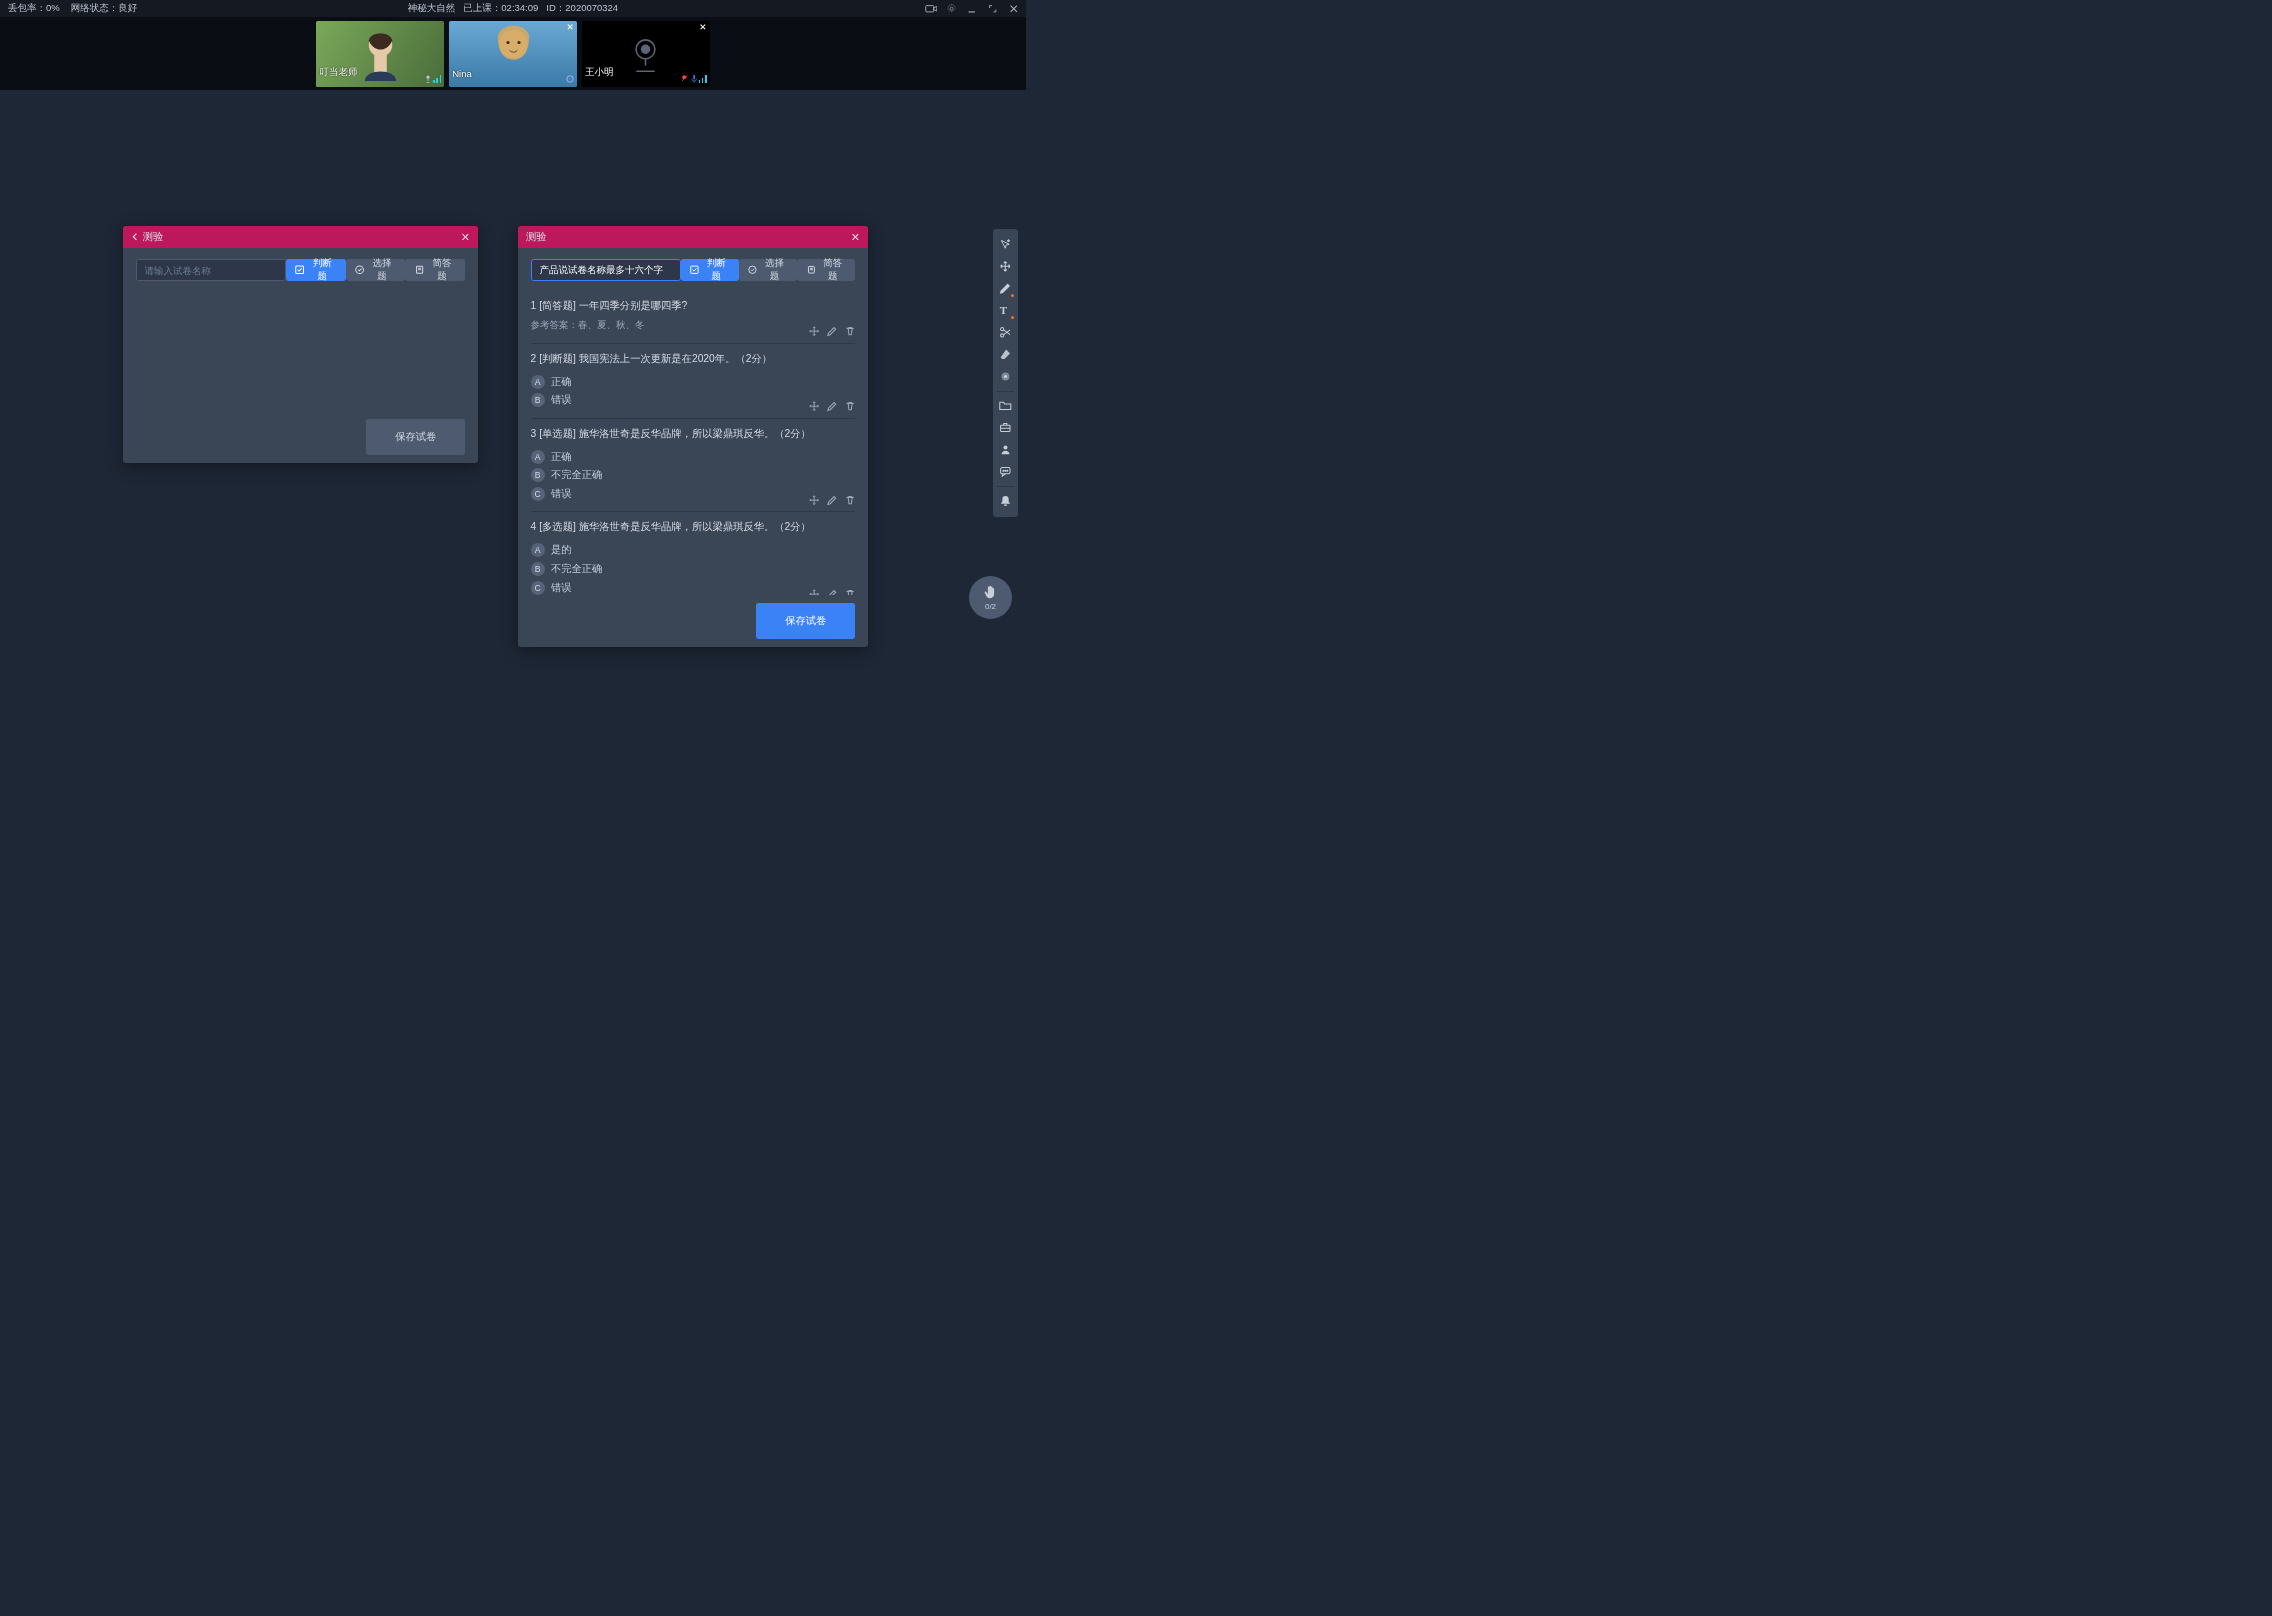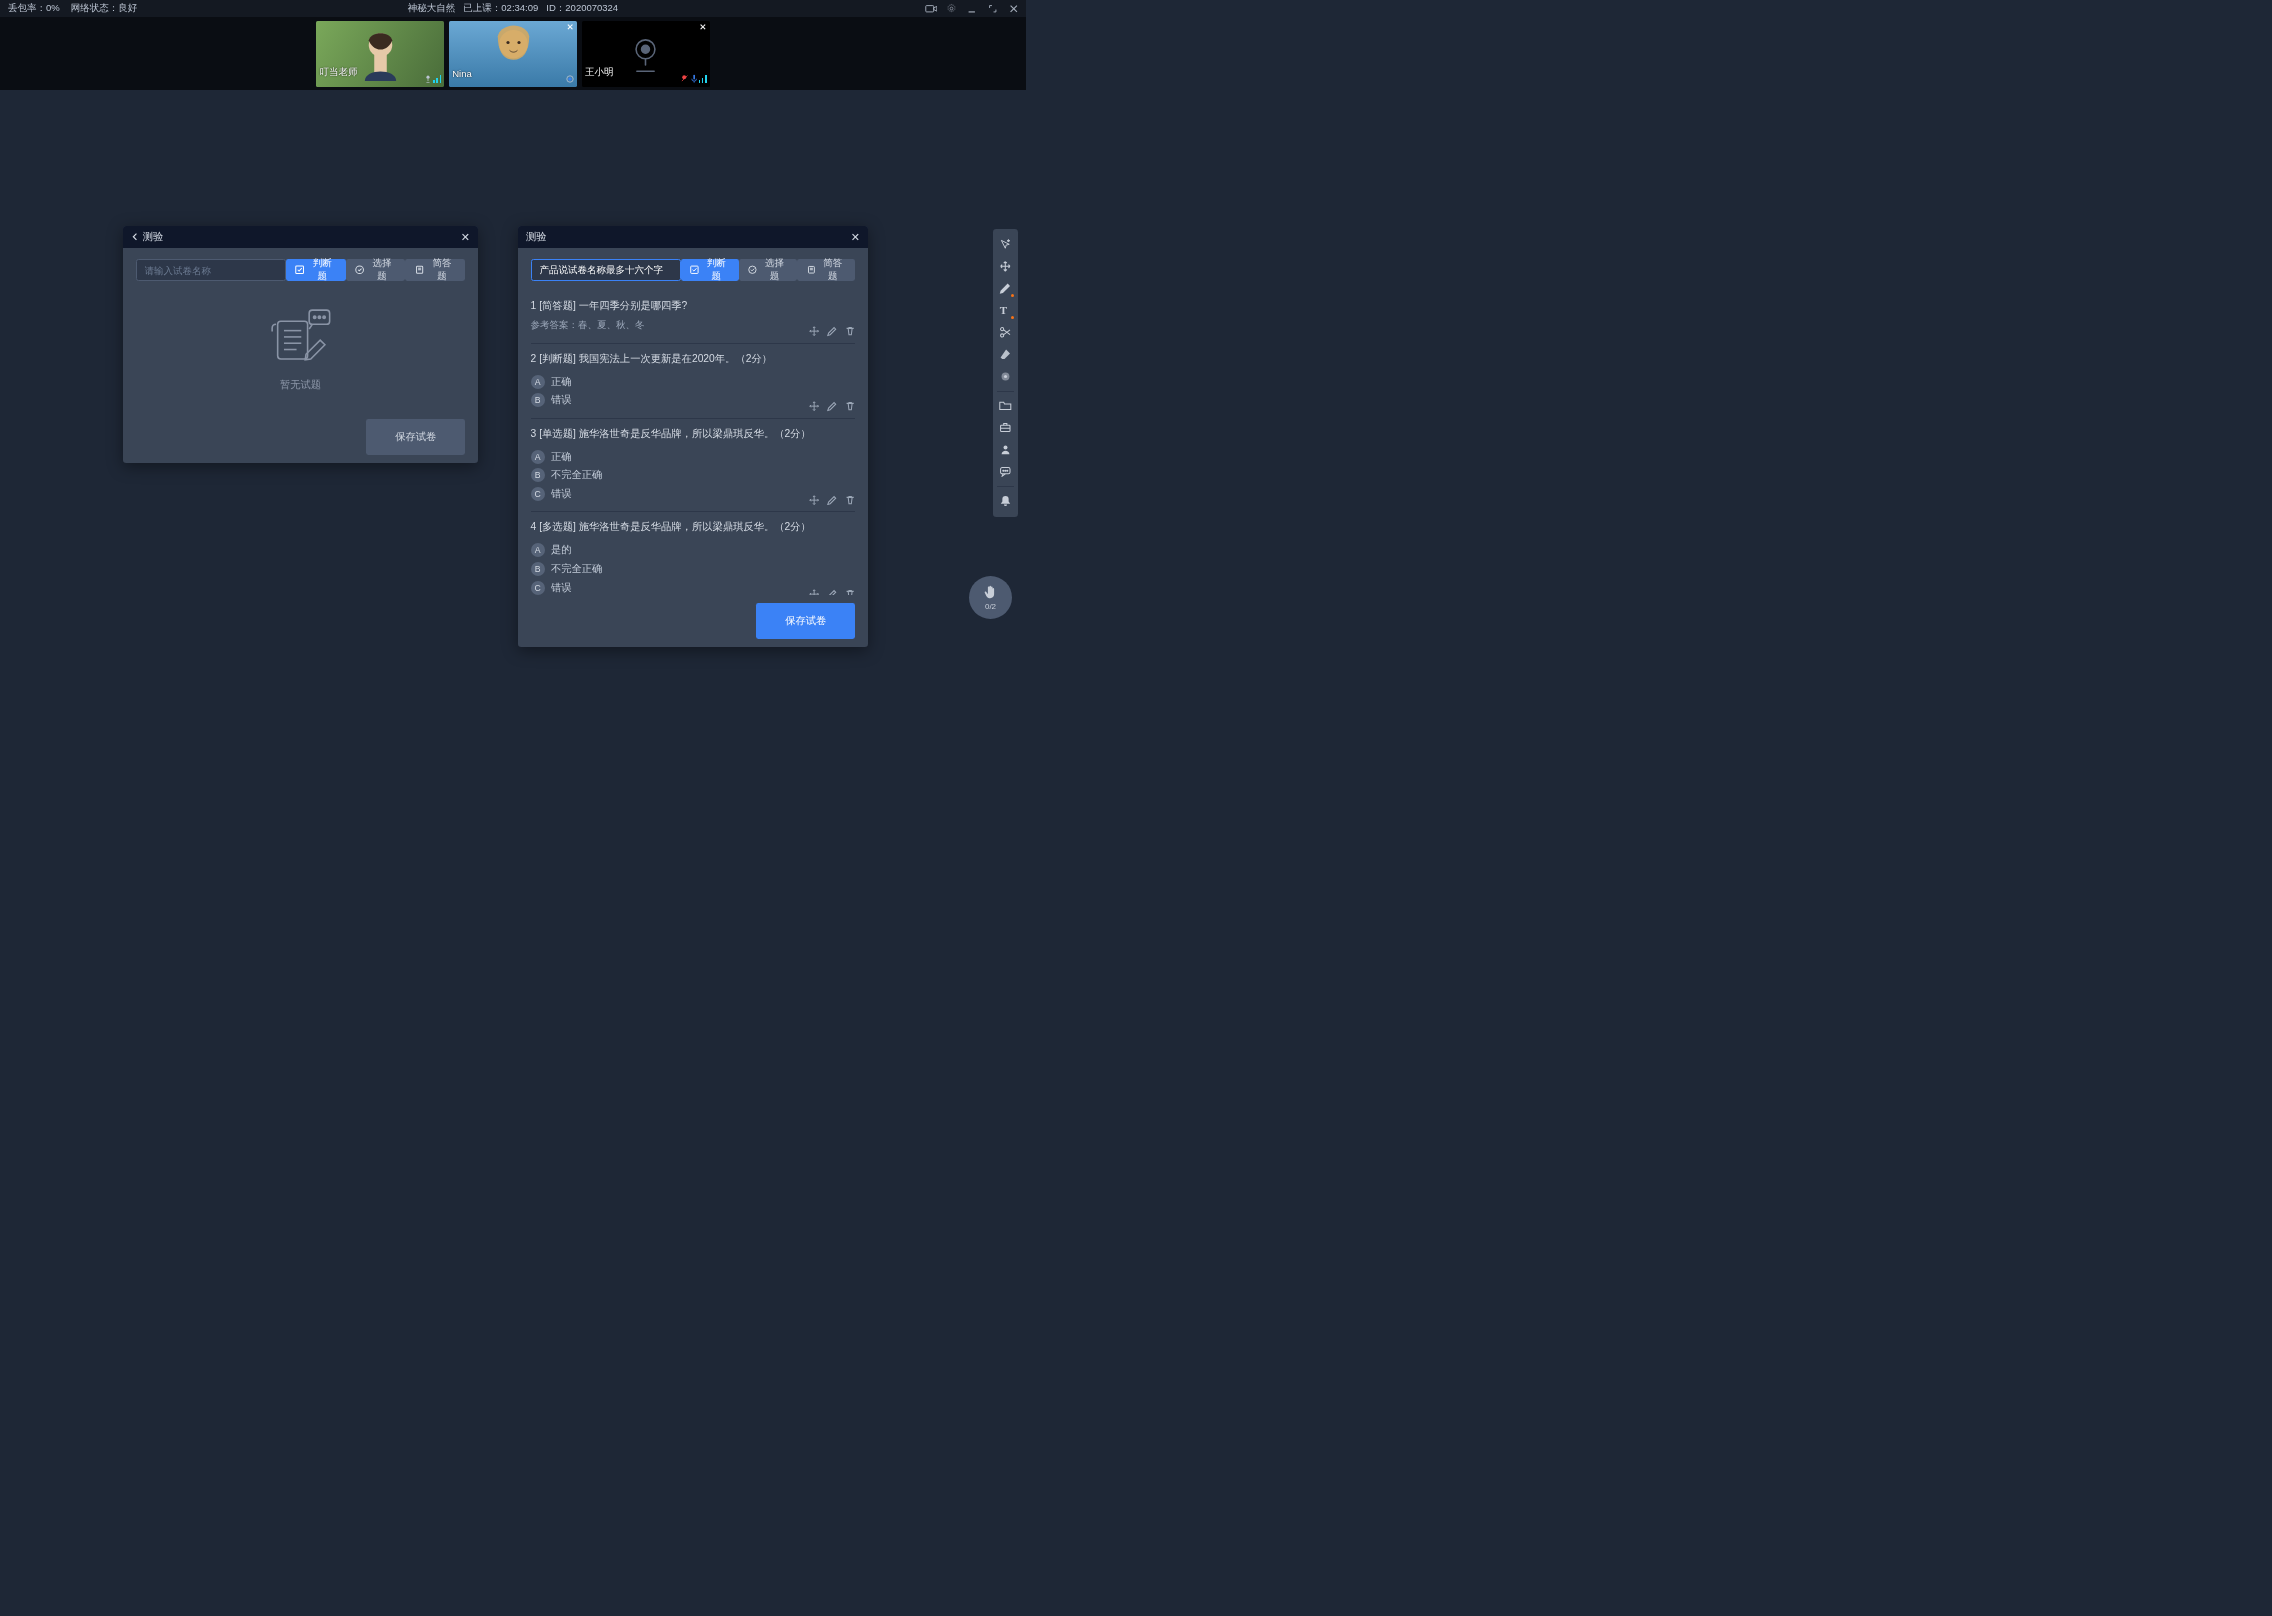--- a/index.html
+++ b/index.html
@@ -100,21 +100,21 @@
   left: 518px;
   top: 226px;
   width: 350px;
   height: 421px;
 }
 .panel-header {
   height: 22px;
   display: flex;
   align-items: center;
   padding: 0 8px;
-  background: #0f172a;
+  background: #be185d;
   border-radius: 3.2px 3.2px 0 0;
   color: #d5dbe4;
   font-size: 10.3px;
   position: relative;
 }
 .panel-header .back-ch {
   margin-right: 4.7px;
   cursor: pointer;
   font-size: 11px;
 }
@@ -418,37 +418,20 @@
       </button>
       <button class="pill-btn">
         <svg width="9.5" height="9.5" viewBox="0 0 12 12" fill="none" stroke="#d5dbe4" stroke-width="1.3">
             <rect x="2" y="1.5" width="8" height="9" rx="1"></rect>
             <line x1="4" y1="4" x2="8" y2="4"></line>
             <line x1="4" y1="6" x2="8" y2="6"></line>
           </svg>
         <span>简答题</span>
       </button>
     </div>
-    <div class="empty-state">
-      <svg width="71" height="63" viewBox="0 0 90 80" fill="none" stroke="#8a94a6" stroke-width="2">
-        <rect x="16" y="18" width="38" height="48" rx="4"></rect>
-        <line x1="24" y1="30" x2="46" y2="30"></line>
-          <line x1="24" y1="38" x2="46" y2="38"></line>
-          <line x1="24" y1="46" x2="46" y2="46"></line>
-          <line x1="24" y1="54" x2="40" y2="54"></line>
-        <path d="M14 22c-3 0-5 2-5 5v4"></path>
-        <rect x="56" y="4" width="26" height="18" rx="4"></rect>
-        <circle cx="63" cy="13" r="1.5" fill="#8a94a6"></circle>
-          <circle cx="69" cy="13" r="1.5" fill="#8a94a6"></circle>
-          <circle cx="75" cy="13" r="1.5" fill="#8a94a6"></circle>
-        <path d="M60 22l-4 6"></path>
-        <path d="M52 60l18-18 6 6-18 18-7 1 1-7z"></path>
-      </svg>
-      <span>暂无试题</span>
-    </div>
   </div>
   <div class="panel-footer">
     <button class="save-btn">保存试卷</button>
   </div>
 </div>
 
 <div class="panel panel-right">
   <div class="panel-header">
     <span>测验</span>
     <span class="close-btn">✕</span>

